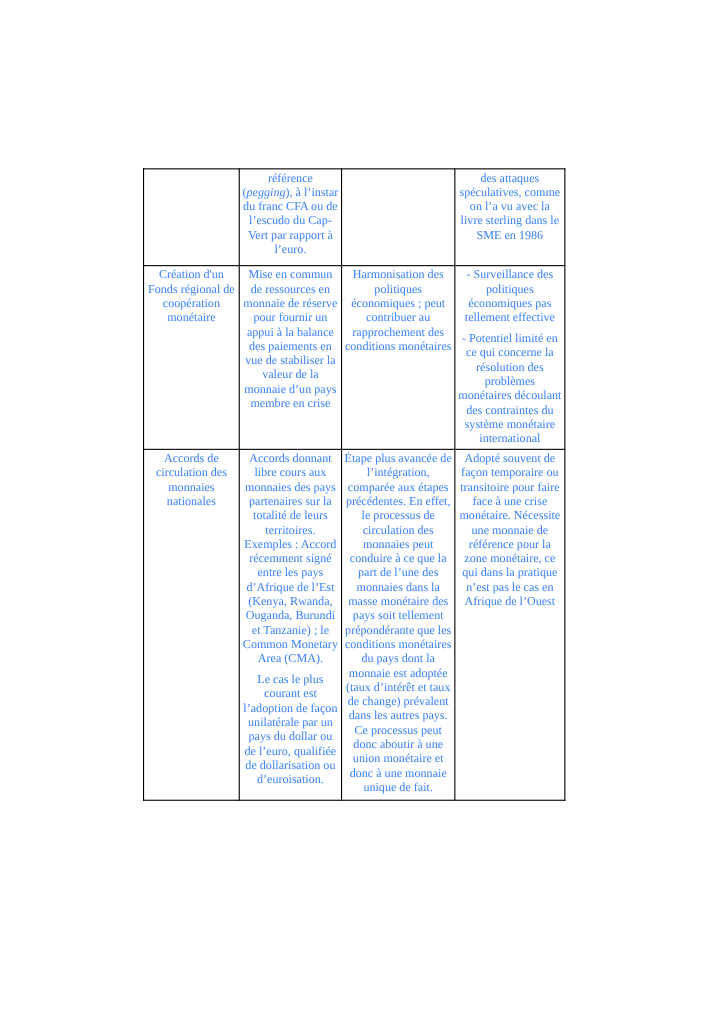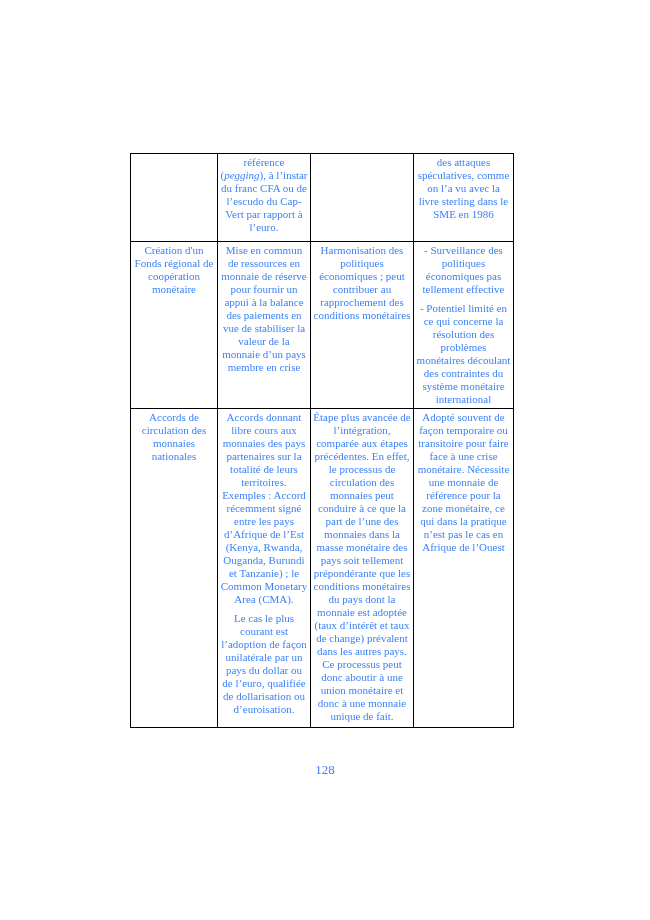--- a/index.html
+++ b/index.html
@@ -98,15 +98,14 @@
         <td>
           <p>Étape plus avancée de l’intégration, comparée aux étapes précédentes. En effet, le processus de circulation des monnaies peut conduire à ce que la part de l’une des monnaies dans la masse monétaire des pays soit tellement prépondérante que les conditions monétaires du pays dont la monnaie est adoptée (taux d’intérêt et taux de change) prévalent dans les autres pays. Ce processus peut donc aboutir à une union monétaire et donc à une monnaie unique de fait.</p>
         </td>
         <td>
           <p>Adopté souvent de façon temporaire ou transitoire pour faire face à une crise monétaire. Nécessite une monnaie de référence pour la zone monétaire, ce qui dans la pratique n’est pas le cas en Afrique de l’Ouest</p>
         </td>
       </tr>
     </tbody>
   </table>
 
-  <div class="page-number">128</div>
 
 </div>
 
 </body></html>

